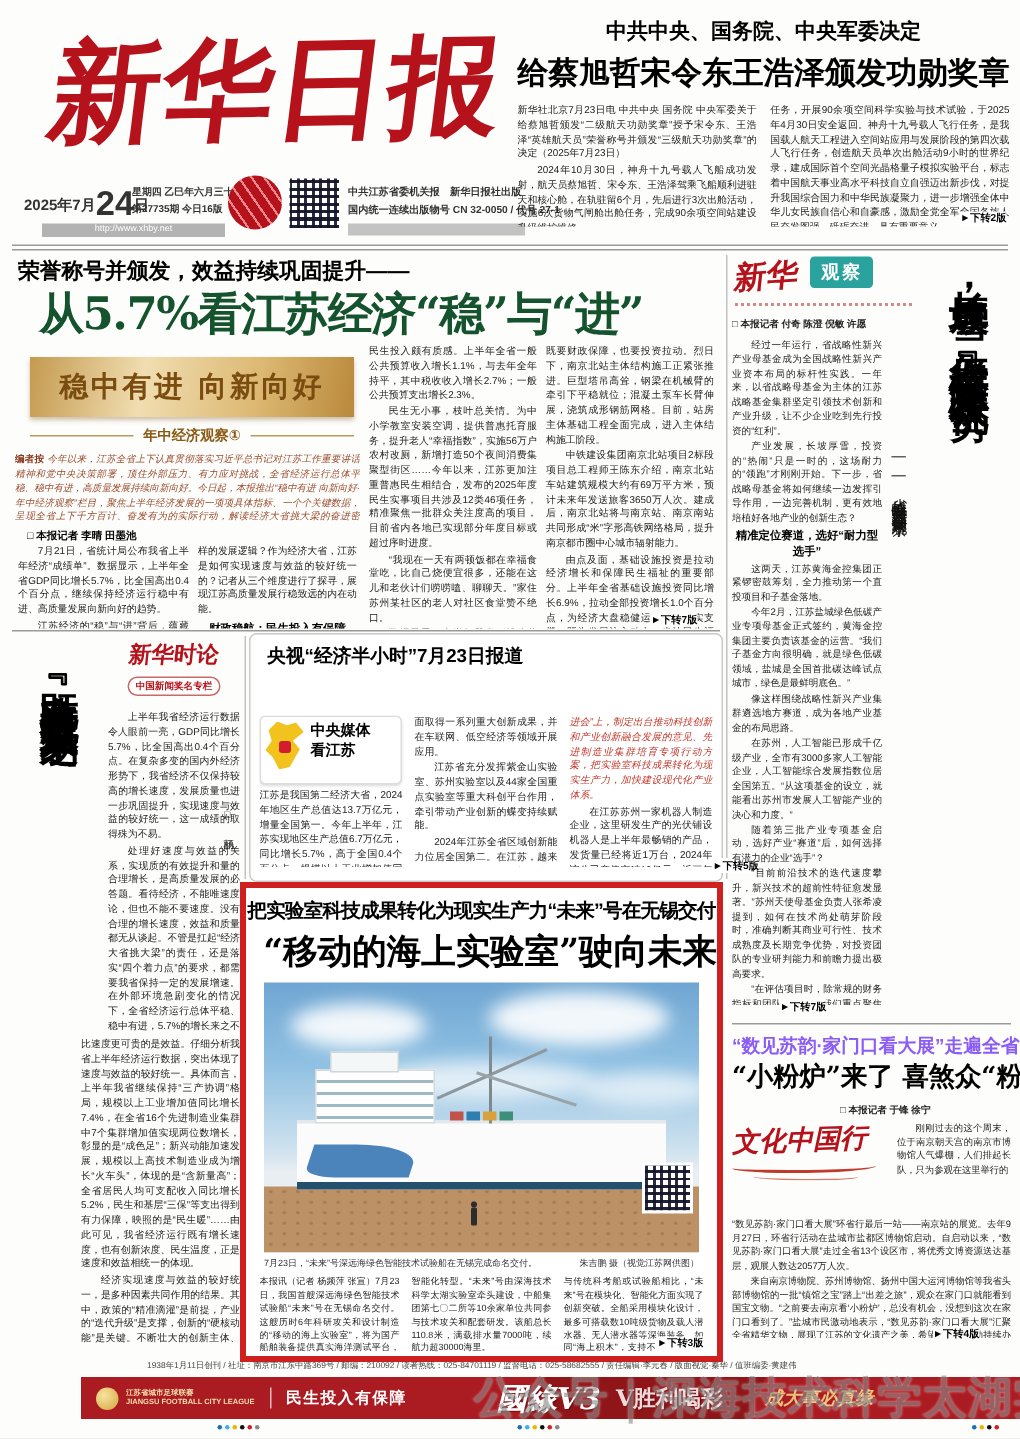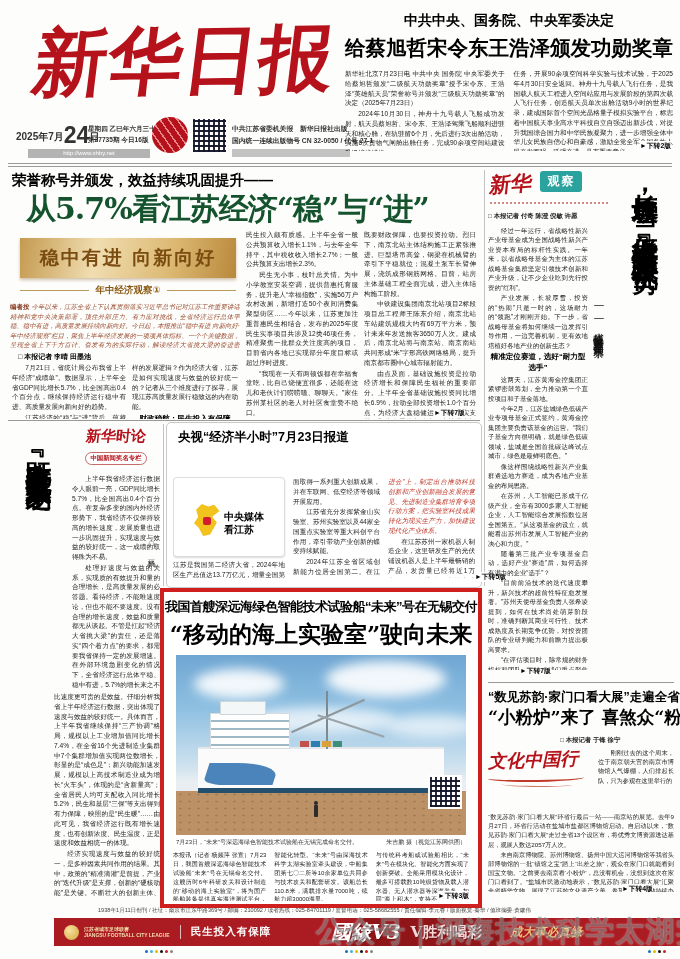--- a/index.html
+++ b/index.html
@@ -71,33 +71,33 @@
   .sl-body1{left:72px;top:474px;width:88px;height:214px;}
   .sl-body2{left:54px;top:692px;width:106px;height:206px;}
 
   
   .tv-box{left:166px;top:422px;width:314px;height:164px;border:1px solid #c9c9c9;border-radius:5px;background:#fff;}
   .tv-kicker{left:178px;top:429px;font-size:12.5px;font-weight:900;color:#000;}
   .tv-head{left:172px;top:446px;font-size:18.5px;font-weight:900;color:#000;white-space:nowrap;letter-spacing:-0.5px;}
   .tv-cols{left:173px;top:477px;width:302px;height:101px;display:flex;gap:8px;}
   .tv-cols .c{flex:1;}
   .tv-badge{border:1px solid #ddd;border-radius:4px;background:#fff;box-shadow:0 1px 2px rgba(0,0,0,.15);
-            display:flex;align-items:flex-end;gap:4px;padding:20px;height:38px;margin-bottom:3px;}
+            display:flex;align-items:flex-start;gap:4px;padding:3px;height:38px;margin-bottom:3px;}
   .js-map{width:26px;height:32px;background:#f2c21d;
           clip-path:polygon(30% 0,55% 8%,78% 2%,98% 22%,70% 40%,88% 58%,62% 95%,35% 100%,18% 74%,0 60%,16% 40%,8% 18%);
           position:relative;flex:none;}
   .js-map:after{content:"";position:absolute;left:9px;top:13px;width:8px;height:8px;background:#c03;opacity:.85;border-radius:2px;}
   .tv-badge-txt{font-size:10px;font-weight:900;color:#000;line-height:1.3;white-space:nowrap;}
   .redq{color:#c0392b;}
   .tv-turn{position:absolute;right:174px;top:572px;}
 
   
   .ship-box{left:160px;top:588px;width:314px;height:312px;border:4px solid #cf1f1f;background:#fff;}
   .ship-kicker{text-align:center;font-size:13px;font-weight:900;color:#000;margin-top:6px;letter-spacing:-0.5px;white-space:nowrap;}
-  .ship-head{text-align:center;font-size:23px;font-weight:900;color:#000;margin-top:3px;white-space:nowrap;}
+  .ship-head{text-align:right;font-size:23px;font-weight:900;color:#000;margin-top:3px;white-space:nowrap;}
   .photo{position:relative;width:290px;height:180px;margin:5px auto 0;overflow:hidden;
          background:linear-gradient(180deg,#6fa6d2 0%,#8fc0e2 30%,#cfe2ef 62%,#e8eef2 70%);}
   .cloud{position:absolute;background:#fff;border-radius:50%;filter:blur(6px);opacity:.9;}
   .dock{position:absolute;left:0;right:0;bottom:0;height:44px;background:#bd9166;
         background-image:radial-gradient(rgba(90,60,30,.25) 1px,transparent 1.5px);background-size:9px 7px;}
   .hull{position:absolute;left:22px;bottom:42px;width:246px;height:44px;background:#fbfbfb;
         border-top:2px solid #e4e8ea;box-shadow:inset 0 -5px 0 #24506e;}
   .swoosh{position:absolute;left:8px;bottom:8px;width:70px;height:22px;background:#2a6fae;
           border-radius:0 60% 0 30%;transform:skewX(-18deg);opacity:.85;}
   .sup{position:absolute;left:34px;bottom:86px;width:78px;height:34px;background:#fff;border:1px solid #d5dbdd;
@@ -123,21 +123,21 @@
           padding:2px 7px;border-radius:3px;vertical-align:6px;margin-left:4px;letter-spacing:2px;}
   .gc-dots{left:490px;top:202px;width:118px;height:0;border-bottom:2px dotted #d08a8a;}
   .gc-byline{left:488px;top:212px;font-size:6.4px;font-weight:bold;color:#222;}
   .gc-body{left:488px;top:226px;width:100px;height:444px;}
   .gc-turn{position:absolute;left:520px;top:666px;}
   .gc-sub-v{left:592px;top:298px;height:352px;font-size:10.5px;color:#111;letter-spacing:1px;}
   .gc-head-v{left:616px;top:172px;height:504px;width:58px;font-size:26.5px;font-weight:900;color:#000;
              letter-spacing:3px;line-height:58px;}
 
   
-  .cu-kicker{left:488px;top:689px;width:186px;text-align:center;font-size:12.5px;font-weight:900;color:#000000;white-space:nowrap;}
+  .cu-kicker{left:488px;top:689px;width:186px;text-align:center;font-size:12.5px;font-weight:900;color:#8b5cf6;white-space:nowrap;}
   .cu-head{left:488px;top:705px;width:186px;text-align:center;font-size:17.5px;font-weight:900;color:#000;white-space:nowrap;}
   .cu-byline{left:560px;top:736px;font-size:6.4px;font-weight:bold;color:#222;}
   .cu-logo{left:488px;top:748px;width:106px;height:52px;position:absolute;}
   .cu-logo-t{font-size:18px;font-weight:900;color:#b5121b;font-style:italic;white-space:nowrap;
              transform:rotate(-2deg);display:inline-block;}
   .cu-wave{margin-top:2px;width:96px;height:6px;border-bottom:2px solid #c0392b;border-radius:0 0 60% 40%;}
   .cu-wave2{width:70px;height:4px;border-bottom:1px solid #d4766a;border-radius:0 0 50% 60%;margin-left:14px;}
   .cu-p1{left:598px;top:748px;width:76px;height:62px;}
   .cu-body{left:488px;top:812px;width:186px;height:80px;position:absolute;}
   .cu-turn{position:absolute;left:622px;top:884px;}
@@ -284,21 +284,21 @@
     </div>
     <div class="c">
       <p class="noind"><i class="redq">进会”上，制定出台推动科技创新和产业创新融合发展的意见、先进制造业集群培育专项行动方案，把实验室科技成果转化为现实生产力，加快建设现代化产业体系。</i></p>
       <p>在江苏苏州一家机器人制造企业，这里研发生产的光伏铺设机器人是上半年最畅销的产品，发货量已经将近1万台，2024年该公司产值突破10亿元，近三年产值复合增速在100%以上。今年上半年，他们有20%的产品出口到海外市场。</p>
 
     </div>
   </div>
   <span class="abs turn tv-turn" style="background:#fff">►下转5版</span>
 
   <div class="abs ship-box">
-    <div class="ship-kicker">我国首艘深远海绿色智能技术试验船“未来”号在无锡交付</div>
+    <div class="ship-kicker">把实验室科技成果转化为现实生产力“未来”号在无锡交付</div>
     <div class="ship-head serif">“移动的海上实验室”驶向未来</div>
     <div class="photo">
       <span class="cloud" style="left:18px;top:14px;width:90px;height:30px"></span>
       <span class="cloud" style="left:150px;top:6px;width:120px;height:36px"></span>
       <span class="cloud" style="left:70px;top:52px;width:150px;height:26px;opacity:.7"></span>
       <span class="cloud" style="left:210px;top:60px;width:90px;height:22px;opacity:.65"></span>
       <div class="dock"></div>
       <div class="hull">
         <span class="swoosh"></span>
       </div>

